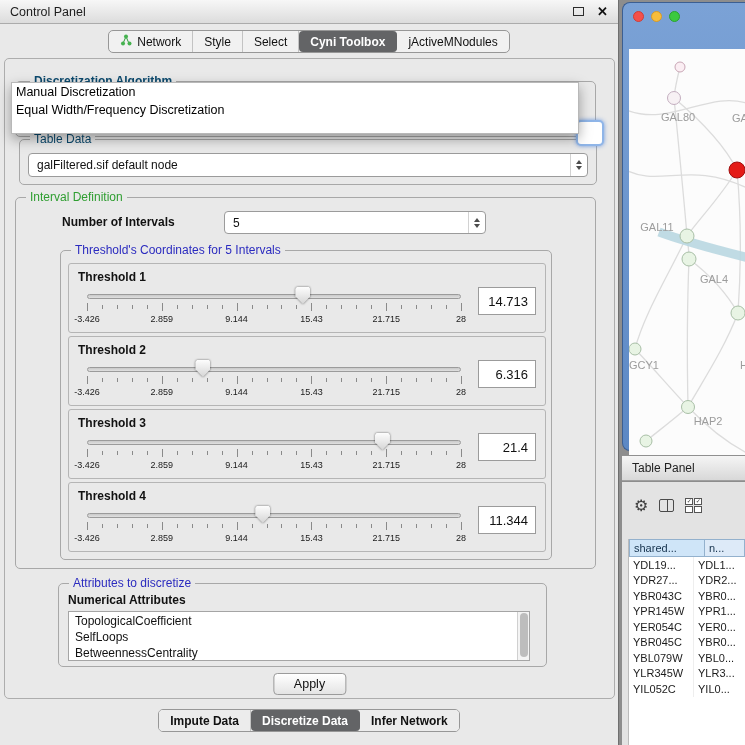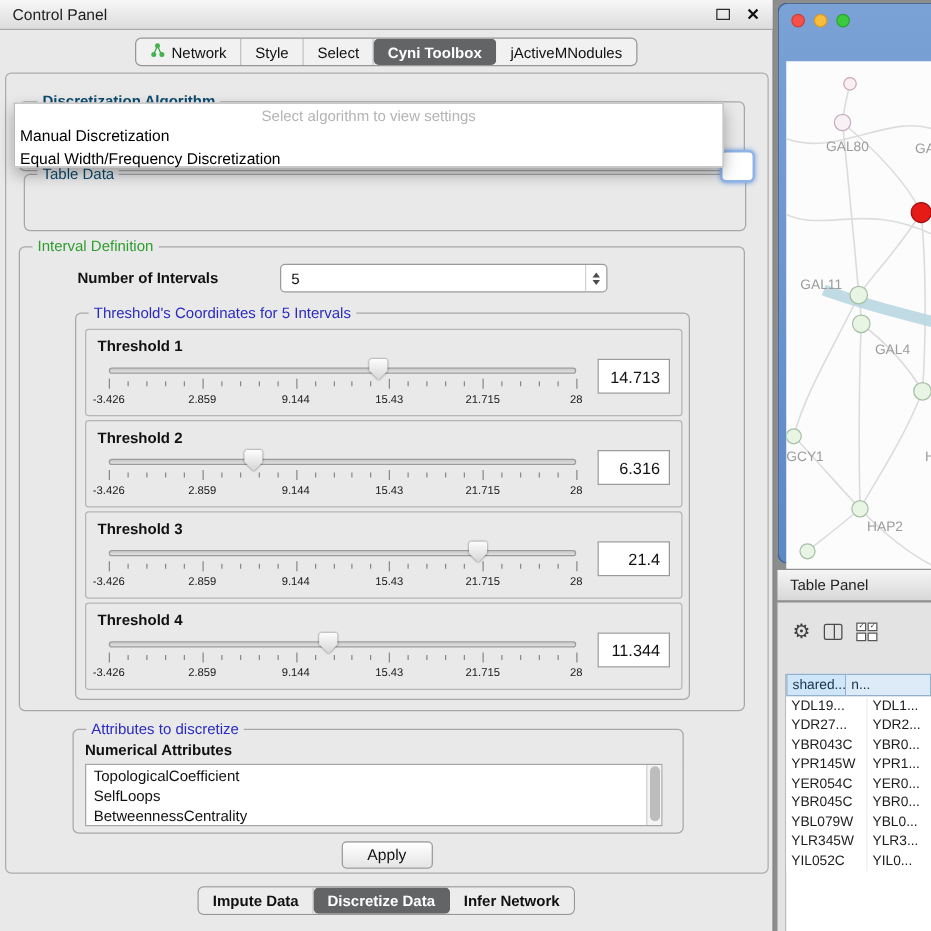--- a/index.html
+++ b/index.html
@@ -92,21 +92,21 @@
   .tp-toolbar { display:flex; align-items:center; gap:11px; padding:9px 0 0 12px; height:38px; }
   .gear-icon { font-size:16px; color:#3f3f3f; line-height:1; }
   .columns-icon { width:15px; height:13px; border:1.5px solid #4a4a4a; border-radius:2px; position:relative; }
   .columns-icon::after { content:""; position:absolute; left:50%; top:0; bottom:0; width:1.5px; background:#4a4a4a; }
   .checks-icon { display:grid; grid-template-columns:8px 8px; grid-gap:1px; }
   .cbx { width:8px; height:7px; border:1px solid #555; font-size:6px; line-height:5px; color:#333; text-align:center; background:#fff; }
 
   .node-table { position:absolute; left:6px; top:57px; right:0; bottom:0; background:#fff; border-left:1px solid #bbb; }
   .thead { display:flex; height:18px; }
   .hcell { font-size:11px; color:#15324d; display:flex; align-items:center; padding-left:4px; border:1px solid #93b1cd; overflow:hidden; white-space:nowrap; }
-  .hcell.c0 { width:48px; background:#cfe5f8; }
+  .hcell.c0 { width:76px; background:#cfe5f8; }
   .hcell.c1 { flex:1; background:#ddeaf8; border-left:none; }
   .trow { display:flex; height:15.5px; background:#fff; }
   .tcell { font-size:11px; color:#1c1c1c; padding-left:4px; display:flex; align-items:center; overflow:hidden; white-space:nowrap; }
   .tcell.c0 { width:64px; }
   .tcell.c1 { flex:1; border-left:1px solid #eee; }
 </style>
 </head>
 <body>
 
 <div class="control-panel">
@@ -147,27 +147,33 @@
   </div>
 
   <div class="content">
 
     <div class="group algo-group">
       <div class="group-title algo-title">Discretization Algorithm</div>
       <div class="algo-combo-fragment"></div>
     </div>
 
     <div class="popup">
-      <div class="popup-placeholder">Select algorithm to view settings</div>
       <div class="popup-option first">Manual Discretization</div>
       <div class="popup-option">Equal Width/Frequency Discretization</div>
     </div>
 
     <div class="group td-group">
       <div class="group-title">Table Data</div>
+      <div class="combo td-combo">
+        <span class="combo-text">galFiltered.sif default node</span>
+        <span class="combo-stepper">
+            <span class="tri-up"></span>
+            <span class="tri-down"></span>
+          </span>
+      </div>
     </div>
 
     <div class="group interval-group">
       <div class="group-title green-title">Interval Definition</div>
       <div class="noi-label">Number of Intervals</div>
       <div class="combo noi-combo">
         <span class="combo-text">5</span>
         <span class="combo-stepper">
             <span class="tri-up"></span>
             <span class="tri-down"></span>

